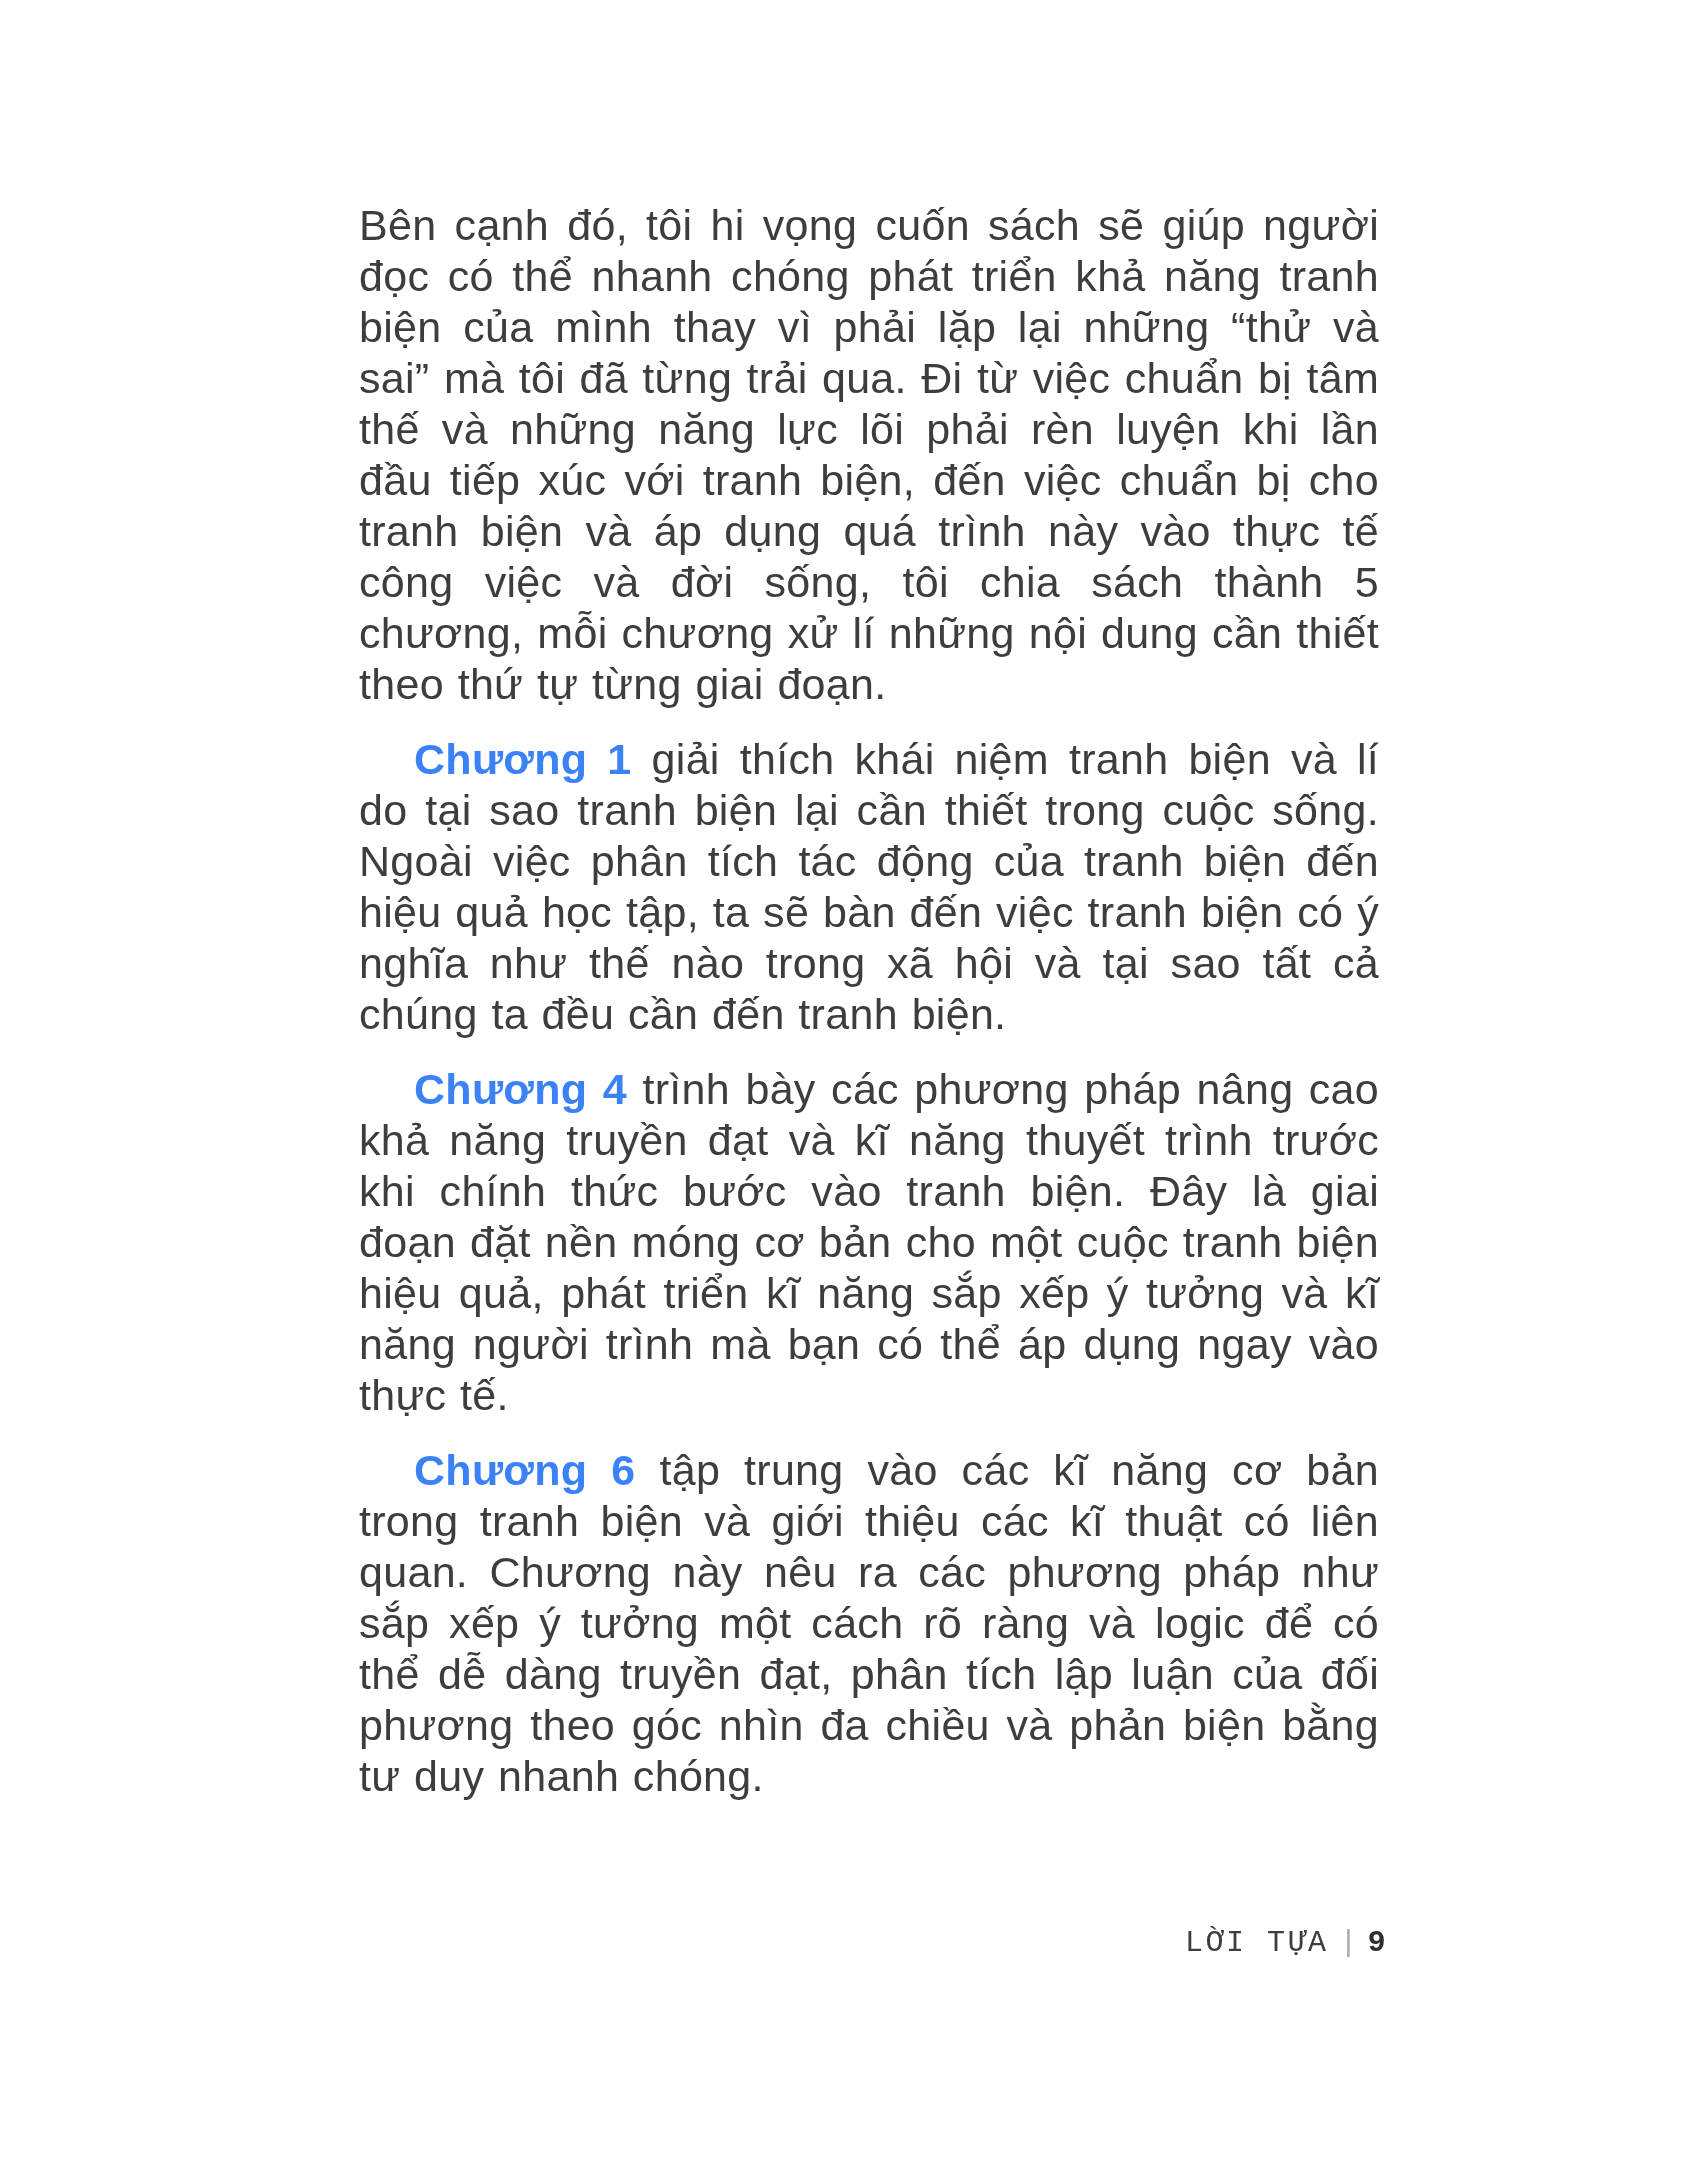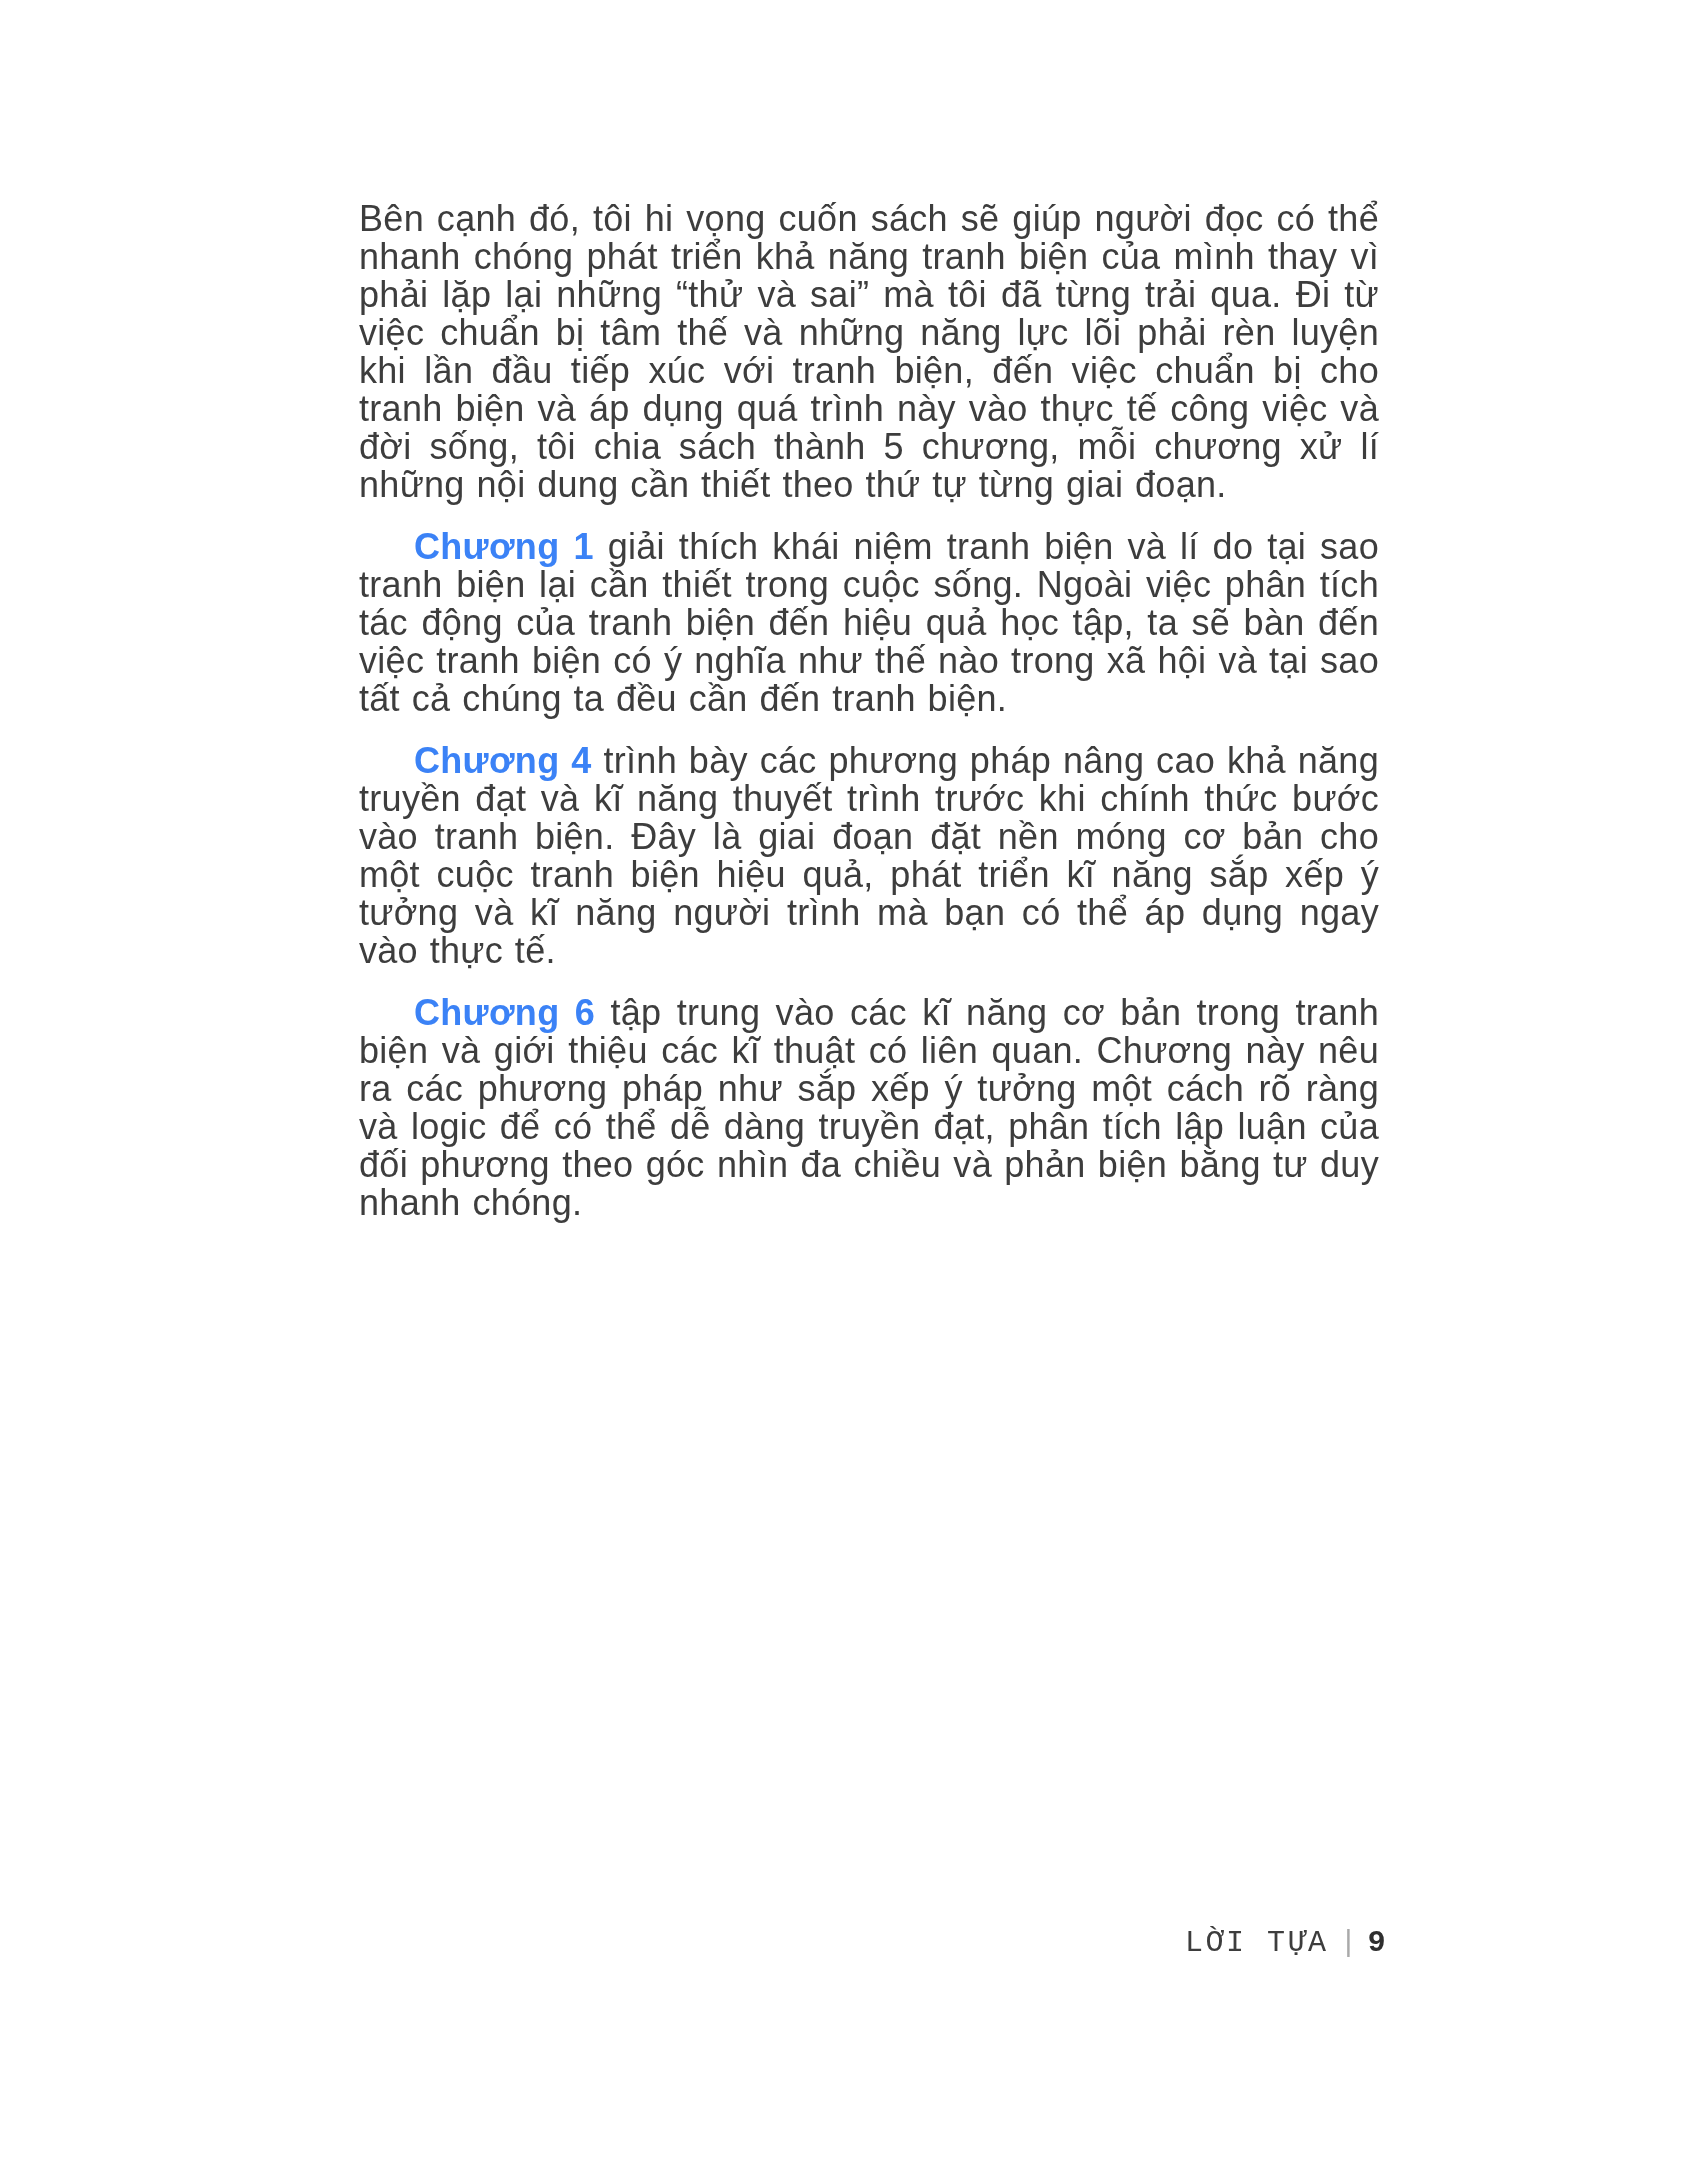--- a/index.html
+++ b/index.html
@@ -16,22 +16,22 @@
     color: #3d3d3d;
     overflow: hidden;
   }
   .content {
     position: absolute;
     left: 359px;
     top: 200px;
     width: 1028px;
   }
   .para {
-    font-size: 36px;
-    line-height: 38px;
+    font-size: 43px;
+    line-height: 51px;
     text-align: justify;
     text-justify: inter-word;
     letter-spacing: 0.3px;
     word-spacing: 1.5px;
     margin: 0 8px 24px 0;
     font-weight: 400;
   }
   .para.chapter {
     text-indent: 55px;
   }

